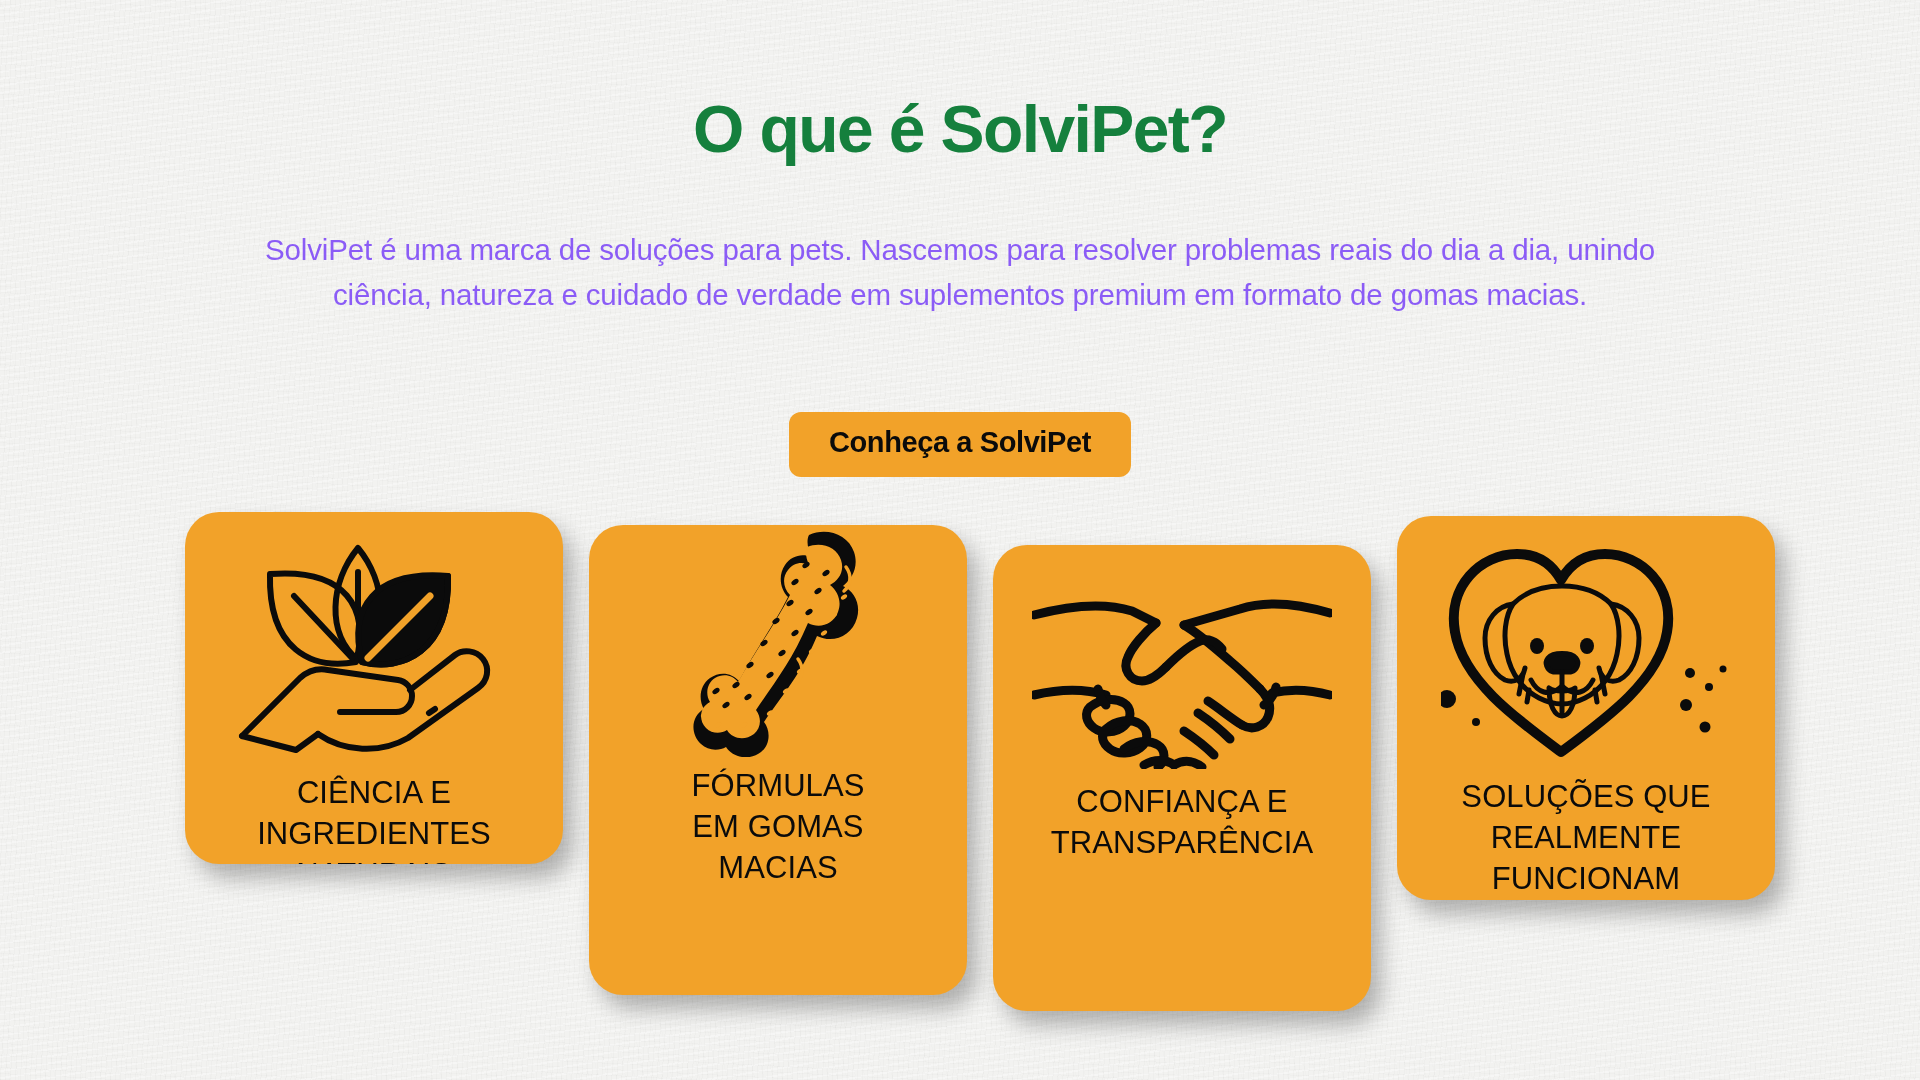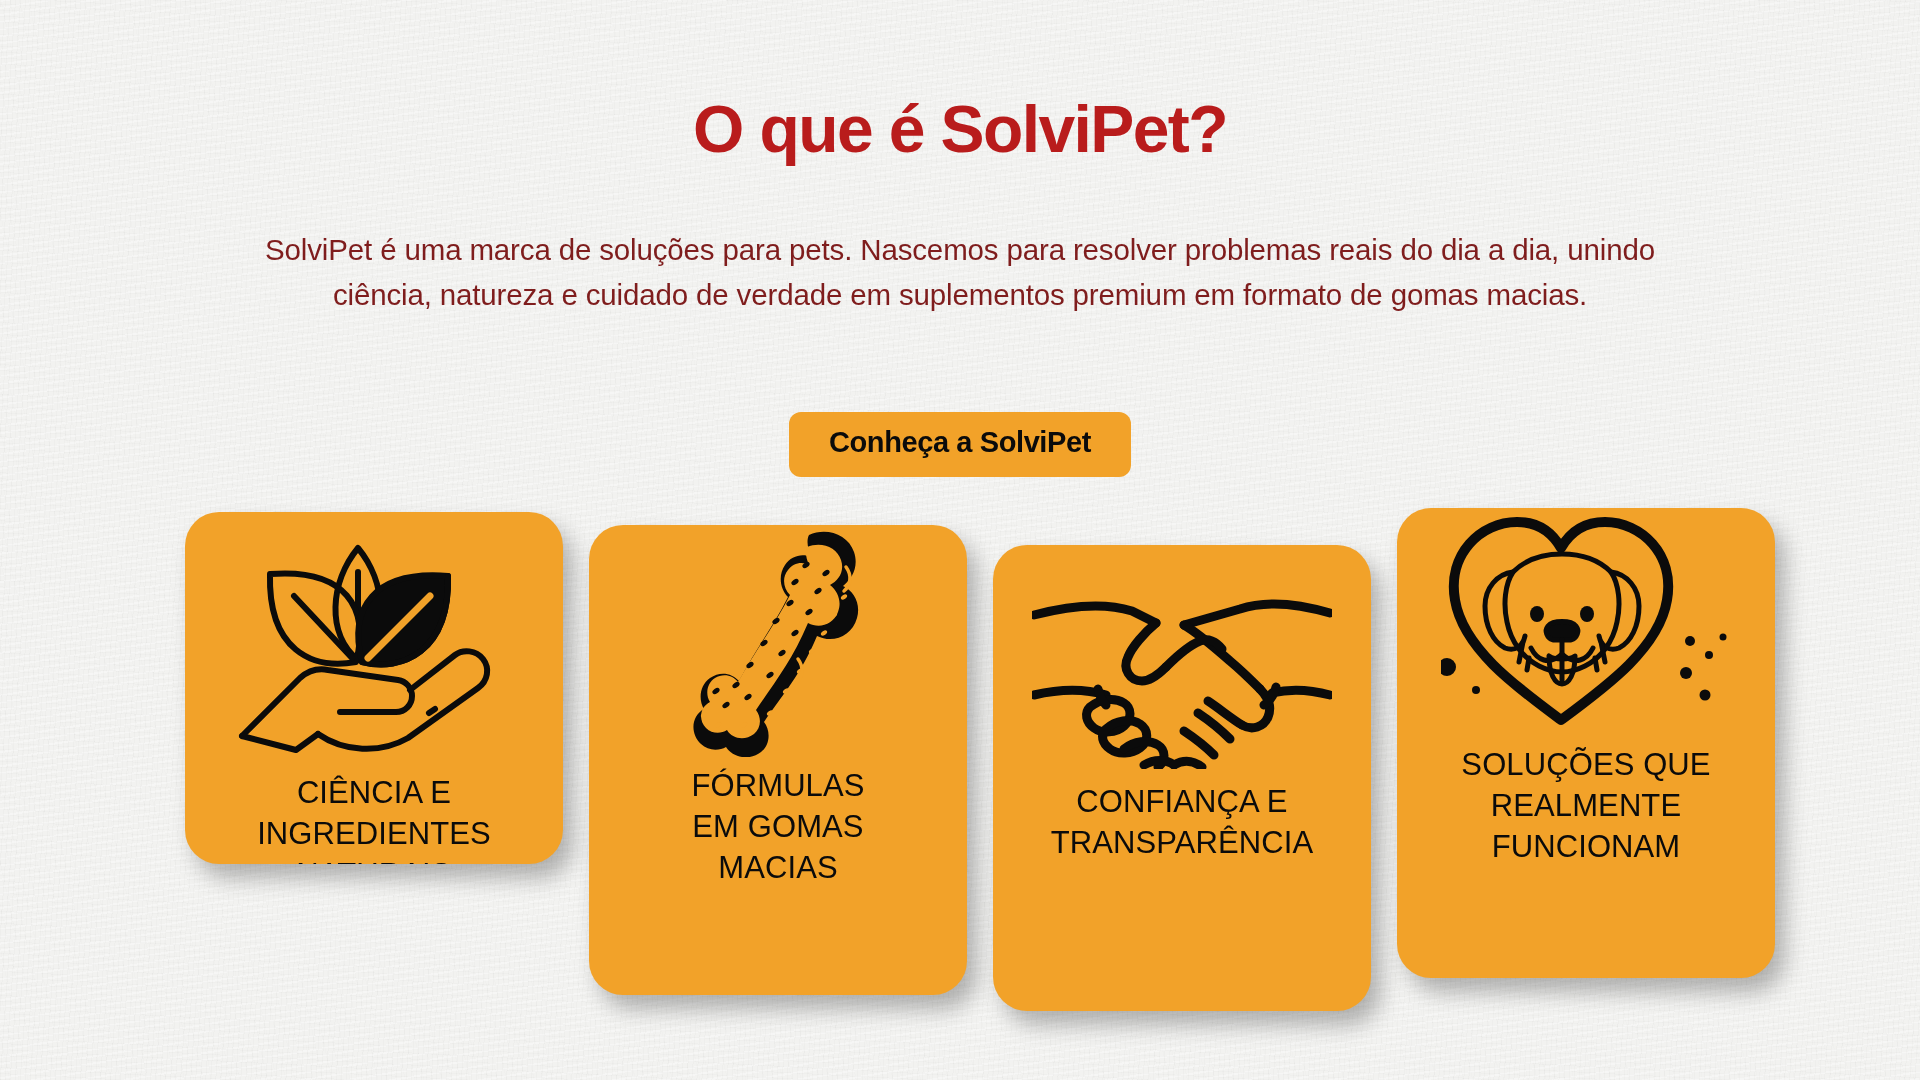--- a/index.html
+++ b/index.html
@@ -30,34 +30,34 @@
   
   .headline {
     position: absolute;
     top: 96px;
     left: 0;
     width: 1920px;
     text-align: center;
     font-size: 66px;
     font-weight: 700;
     letter-spacing: -1.6px;
-    color: #b91c1c;
+    color: #15803d;
     line-height: 1;
   }
   .intro {
     position: absolute;
     top: 228px;
     left: 50%;
     transform: translateX(-50%);
     width: 1390px;
     text-align: center;
     font-size: 29.5px;
     font-weight: 400;
     line-height: 1.52;
-    color: #7f1d1d;
+    color: #8b5cf6;
     letter-spacing: -0.15px;
   }
 
   
   .cta-wrap {
     position: absolute;
     top: 412px;
     left: 0;
     width: 1920px;
     display: flex;
@@ -111,21 +111,21 @@
     letter-spacing: 0.1px;
     font-weight: 400;
     padding: 0 12px;
     white-space: pre-line;
   }
 
   
   #card-0 { left: 185px;  top: 4px;   height: 352px; padding-top: 26px;  }
   #card-1 { left: 589px;  top: 17px;  height: 470px;  }
   #card-2 { left: 993px;  top: 37px;  height: 466px; padding-top: 44px;  }
-  #card-3 { left: 1397px; top: 0px;   height: 470px;  }
+  #card-3 { left: 1397px; top: 8px;   height: 384px; padding-top: 24px;  }
 
   #card-0 .card-label { margin-top: 14px; }
   #card-1 .card-label { margin-top: 8px; }
   #card-2 .card-label { margin-top: 12px; }
   #card-3 .card-label { margin-top: 12px; }
 </style>
 </head>
 <body>
 
 <div id="page">

